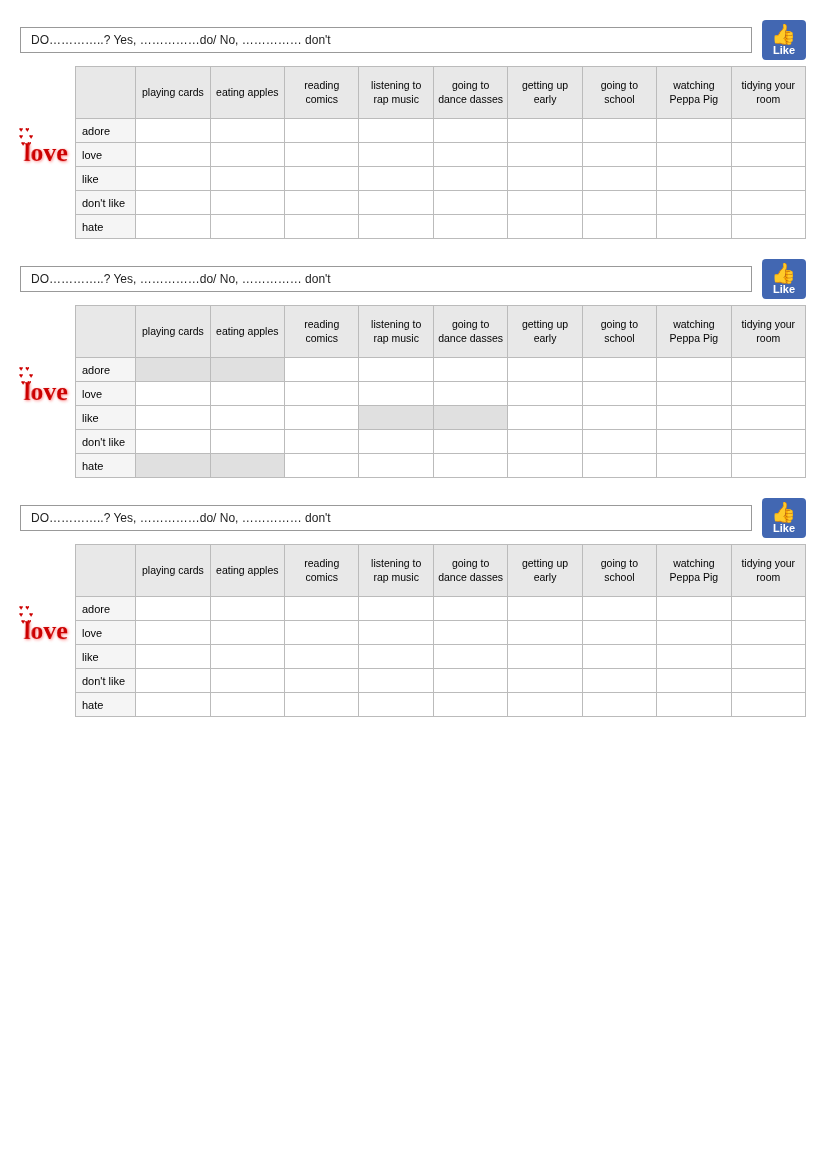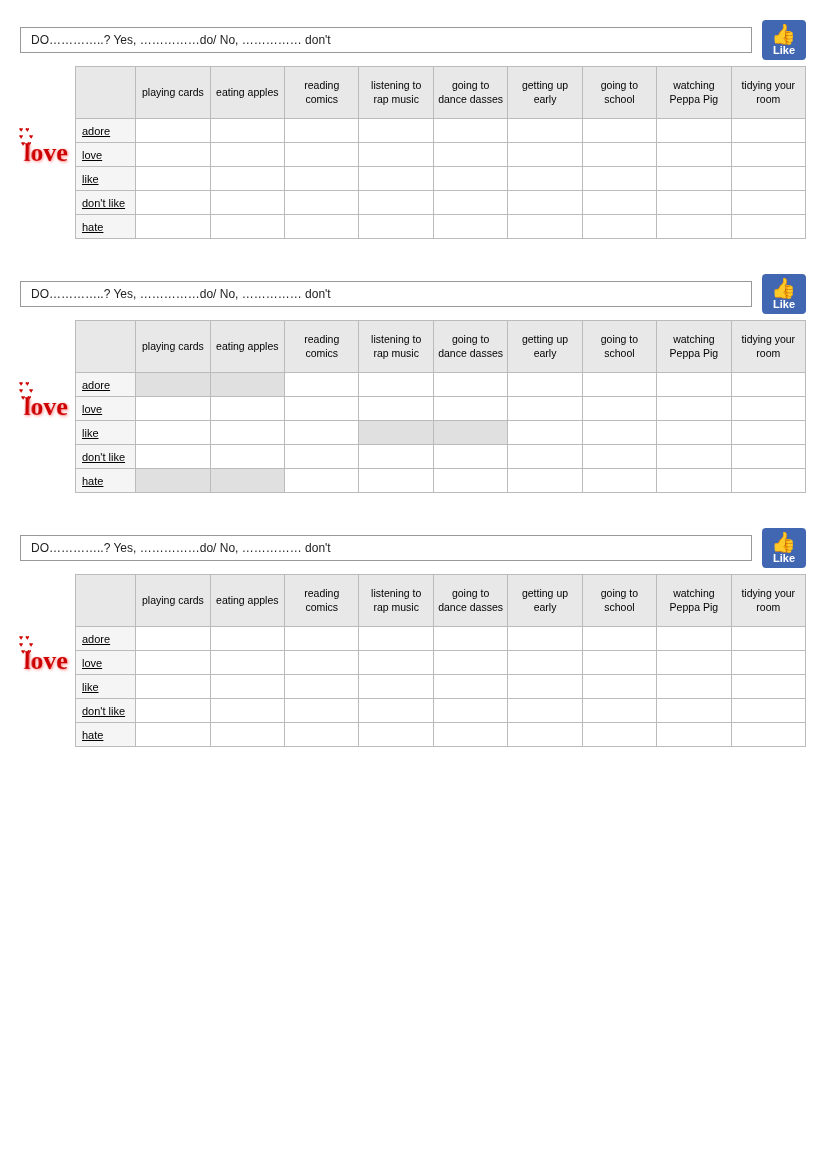--- a/index.html
+++ b/index.html
@@ -22,21 +22,21 @@
       font-size: 48px;
       color: rgba(180, 200, 220, 0.35);
       font-weight: bold;
       white-space: nowrap;
       pointer-events: none;
       z-index: 100;
       letter-spacing: 2px;
     }
 
     .section {
-      margin-bottom: 35px;
+      margin-bottom: 20px;
     }
 
     .header-row {
       display: flex;
       align-items: center;
       margin-bottom: 6px;
     }
 
     .prompt-box {
       border: 1px solid #999;
@@ -105,21 +105,20 @@
       width: 55px;
       background: #e8e8e8;
     }
 
     table td.row-label {
       text-align: left;
       padding-left: 6px;
       background: #f5f5f5;
       font-size: 11px;
       height: 24px;
-      text-decoration: underline;
     }
 
     table td.cell {
       background: #fff;
       height: 24px;
     }
 
     table td.cell-gray {
       background: #e0e0e0;
       height: 24px;

